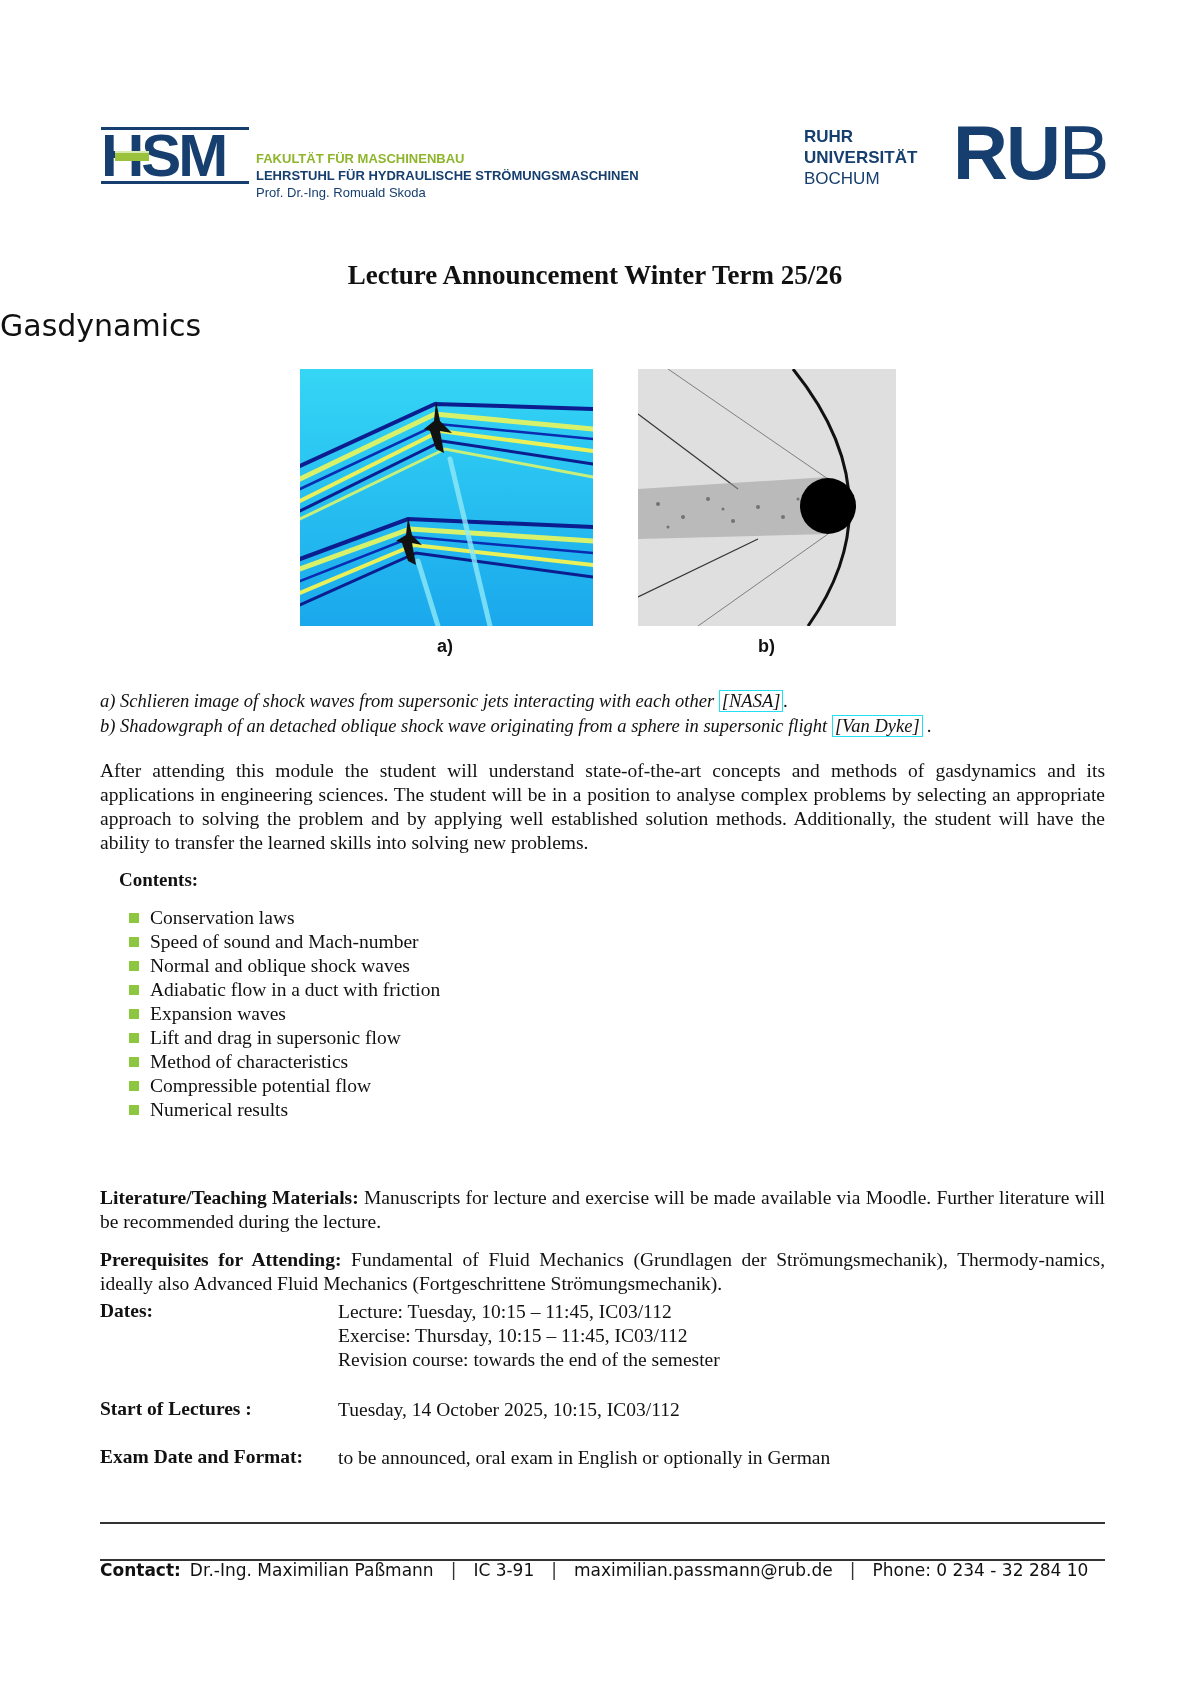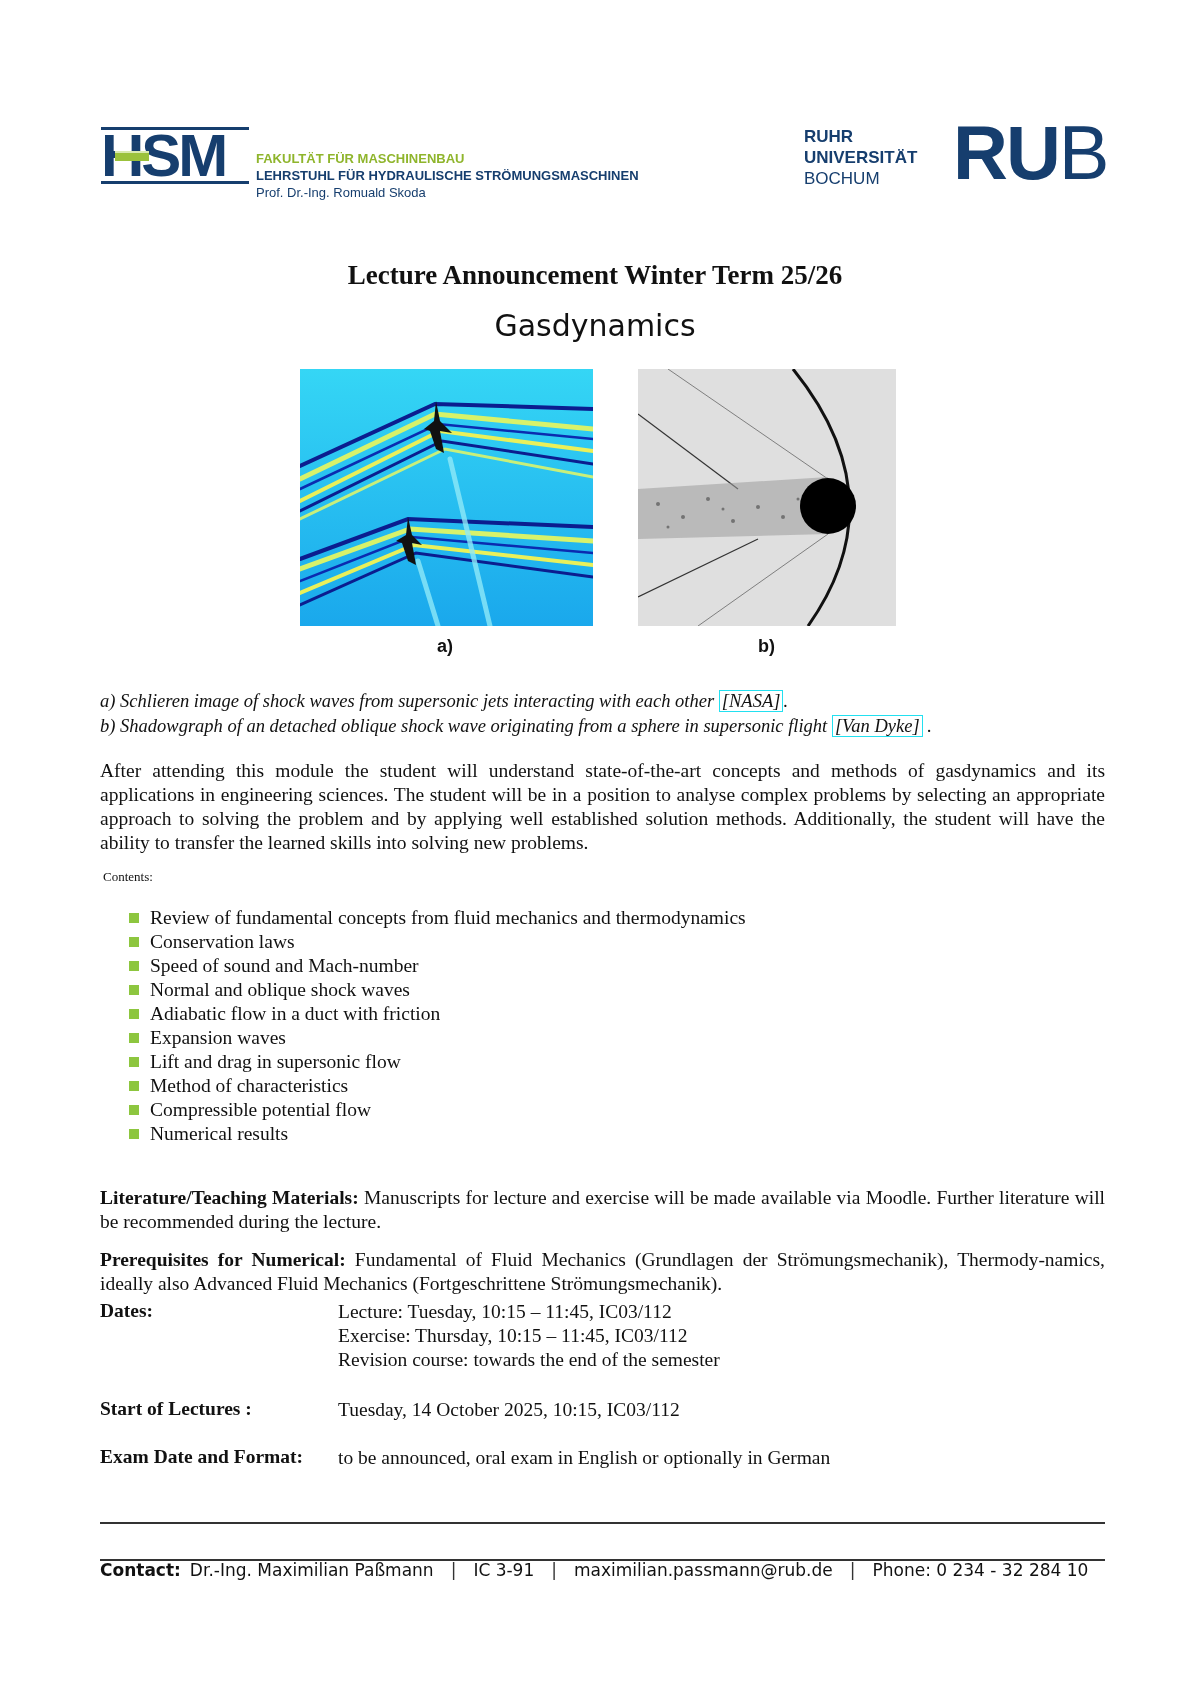--- a/index.html
+++ b/index.html
@@ -23,36 +23,36 @@
   .rub-text { left: 804px; top: 126px; font-family: "Liberation Sans", sans-serif; font-size: 17px;
               line-height: 21px; color: #163e6e; }
   .rub-text .b { font-weight: bold; }
   .rub-mark { left: 953px; top: 121px; font-family: "Liberation Sans", sans-serif; font-size: 76px;
               line-height: 64px; color: #163e6e; letter-spacing: -2px; }
   .rub-mark .bold { font-weight: bold; }
   .rub-mark .thin { font-weight: normal; }
 
   
   .title { left: 0; width: 1190px; top: 260px; text-align: center; font-size: 27px; font-weight: bold; }
-  .subtitle { left: 0; width: 1190px; top: 308px; text-align: center; font-family: "DejaVu Sans", sans-serif;
+  .subtitle { left: 0; width: 1190px; top: 308px; font-family: "DejaVu Sans", sans-serif;
               font-size: 30px; }
 
   
   .fig-a { left: 300px; top: 369px; width: 293px; height: 257px; overflow: hidden; background: #2fc3ee; }
   .fig-b { left: 638px; top: 369px; width: 258px; height: 257px; overflow: hidden; background: #d6d6d6; }
   .fig-label { top: 636px; font-size: 18px; font-weight: bold; font-family: "Liberation Sans", sans-serif; }
 
   
   .caption { left: 100px; font-style: italic; font-size: 18.5px; }
   .ref-box { border: 1.5px solid #22e0f0; padding: 0 2px; }
 
   
   .para { left: 100px; top: 759px; width: 1005px; font-size: 19.5px; line-height: 24px; text-align: justify; }
   .section-head { font-weight: bold; }
-  .contents-head { left: 103px; top: 869px; font-size: 13px; font-weight: normal; }
+  .contents-head { left: 119px; top: 869px; font-size: 19px; font-weight: bold; }
   .bullets { left: 129px; top: 906px; margin: 0; padding: 0; list-style: none; font-size: 19.5px; line-height: 24px; }
   .bullets li { display: flex; align-items: center; height: 24px; }
   .bullets .sq { display: inline-block; width: 10px; height: 10px; background: #8dc63f; margin-right: 11px; }
 
   .lit { left: 100px; top: 1186px; width: 1005px; font-size: 19.5px; line-height: 24px; text-align: justify; }
   .prereq { left: 100px; top: 1248px; width: 1005px; font-size: 19.5px; line-height: 24px; text-align: justify; }
 
   .kv-label { left: 100px; font-size: 19.5px; font-weight: bold; }
   .kv-value { left: 338px; font-size: 19.5px; line-height: 24px; }
 
@@ -168,24 +168,20 @@
 <div class="abs caption" style="top:716px">
   <span>b) Shadowgraph of an detached oblique shock wave originating from a sphere in supersonic flight </span><span class="ref-box">[Van Dyke]</span><span> .</span>
 </div>
 
 <div class="abs para">After attending this module the student will understand state-of-the-art concepts and methods of gasdynamics and its applications in engineering sciences. The student will be in a position to analyse complex problems by selecting an appropriate approach to solving the problem and by applying well established solution methods. Additionally, the student will have the ability to transfer the learned skills into solving new problems.</div>
 
 <div class="abs contents-head">Contents:</div>
 <ul class="abs bullets">
   <li>
       <span class="sq"></span>
-      <span>Review of fundamental concepts from fluid mechanics and thermodynamics</span>
-    </li>
-  <li>
-      <span class="sq"></span>
       <span>Conservation laws</span>
     </li>
   <li>
       <span class="sq"></span>
       <span>Speed of sound and Mach-number</span>
     </li>
   <li>
       <span class="sq"></span>
       <span>Normal and oblique shock waves</span>
     </li>
@@ -213,21 +209,21 @@
       <span class="sq"></span>
       <span>Numerical results</span>
     </li>
 </ul>
 
 <div class="abs lit">
   <span class="section-head">Literature/Teaching Materials:</span><span> Manuscripts for lecture and exercise will be made available via Moodle. Further literature will be recommended during the lecture.</span>
 </div>
 
 <div class="abs prereq">
-  <span class="section-head">Prerequisites for Numerical:</span><span> Fundamental of Fluid Mechanics (Grundlagen der Strömungsmechanik), Thermody-namics, ideally also Advanced Fluid Mechanics (Fortgeschrittene Strömungsmechanik).</span>
+  <span class="section-head">Prerequisites for Attending:</span><span> Fundamental of Fluid Mechanics (Grundlagen der Strömungsmechanik), Thermody-namics, ideally also Advanced Fluid Mechanics (Fortgeschrittene Strömungsmechanik).</span>
 </div>
 
 <div class="abs kv-label" style="top:1300px">Dates:</div>
 <div class="abs kv-value" style="top:1300px">
   <div>Lecture: Tuesday, 10:15 – 11:45, IC03/112</div>
   <div>Exercise: Thursday, 10:15 – 11:45, IC03/112</div>
   <div>Revision course: towards the end of the semester</div>
 </div>
 
 <div class="abs kv-label" style="top:1398px">Start of Lectures :</div>

